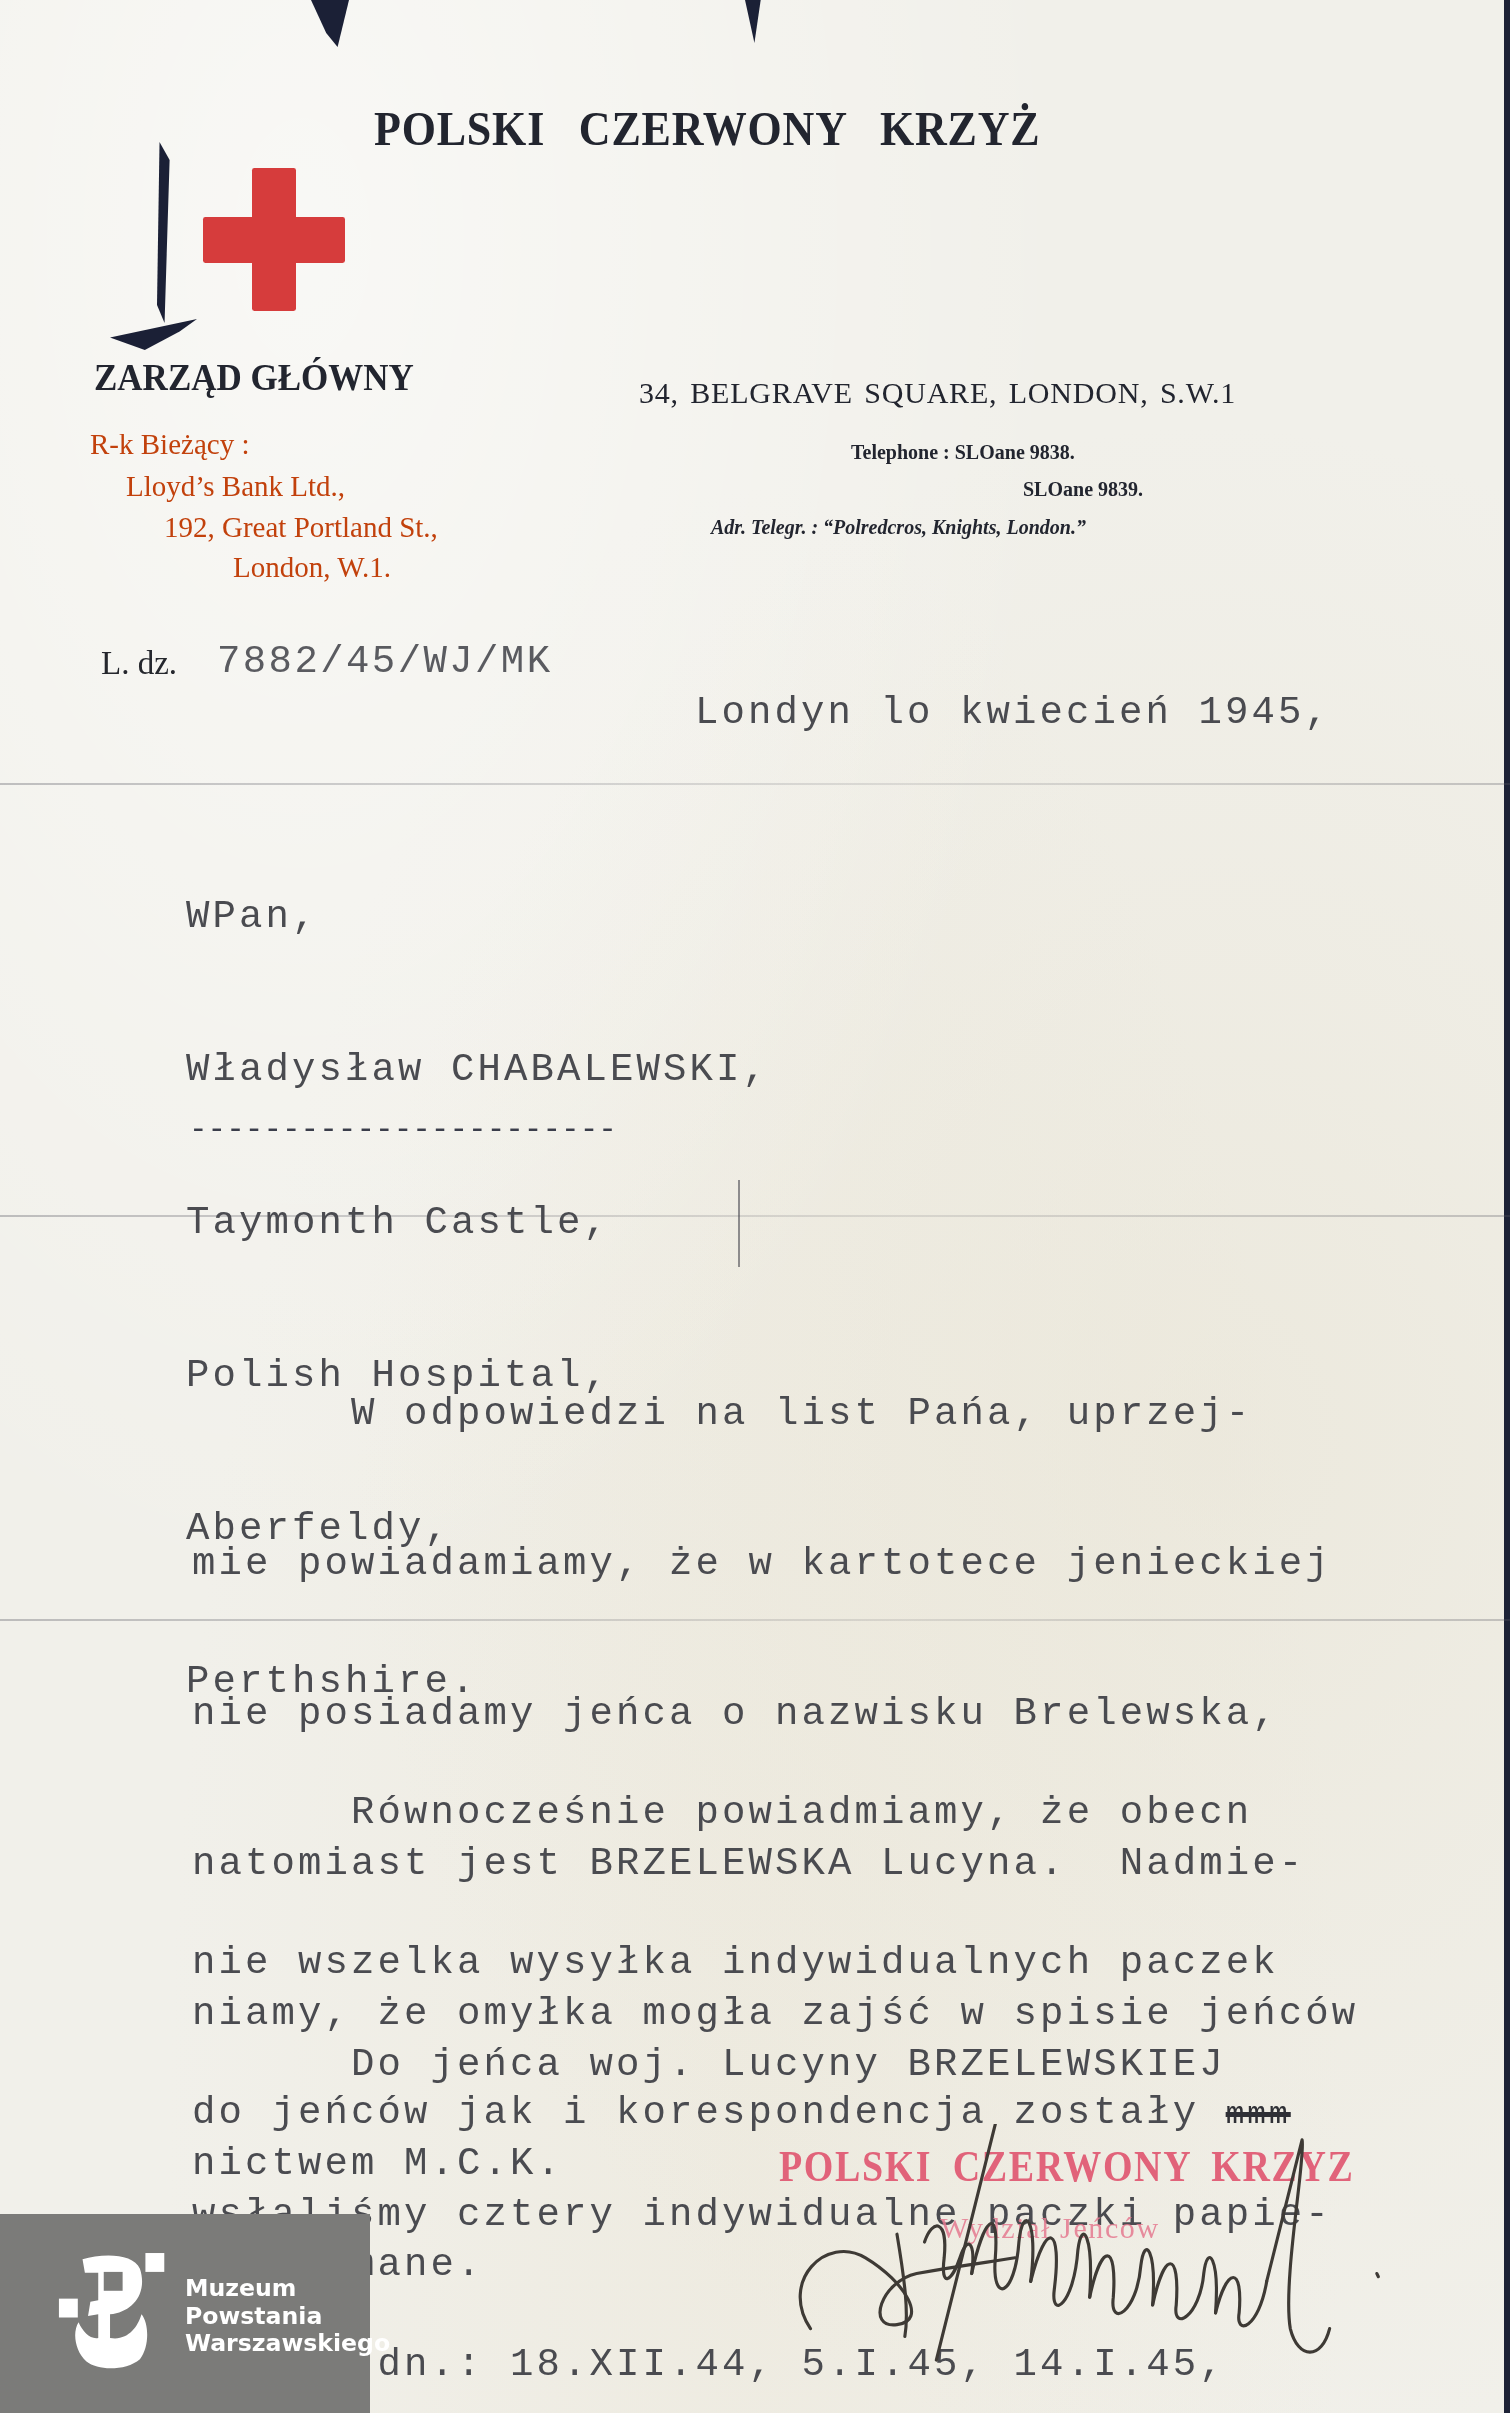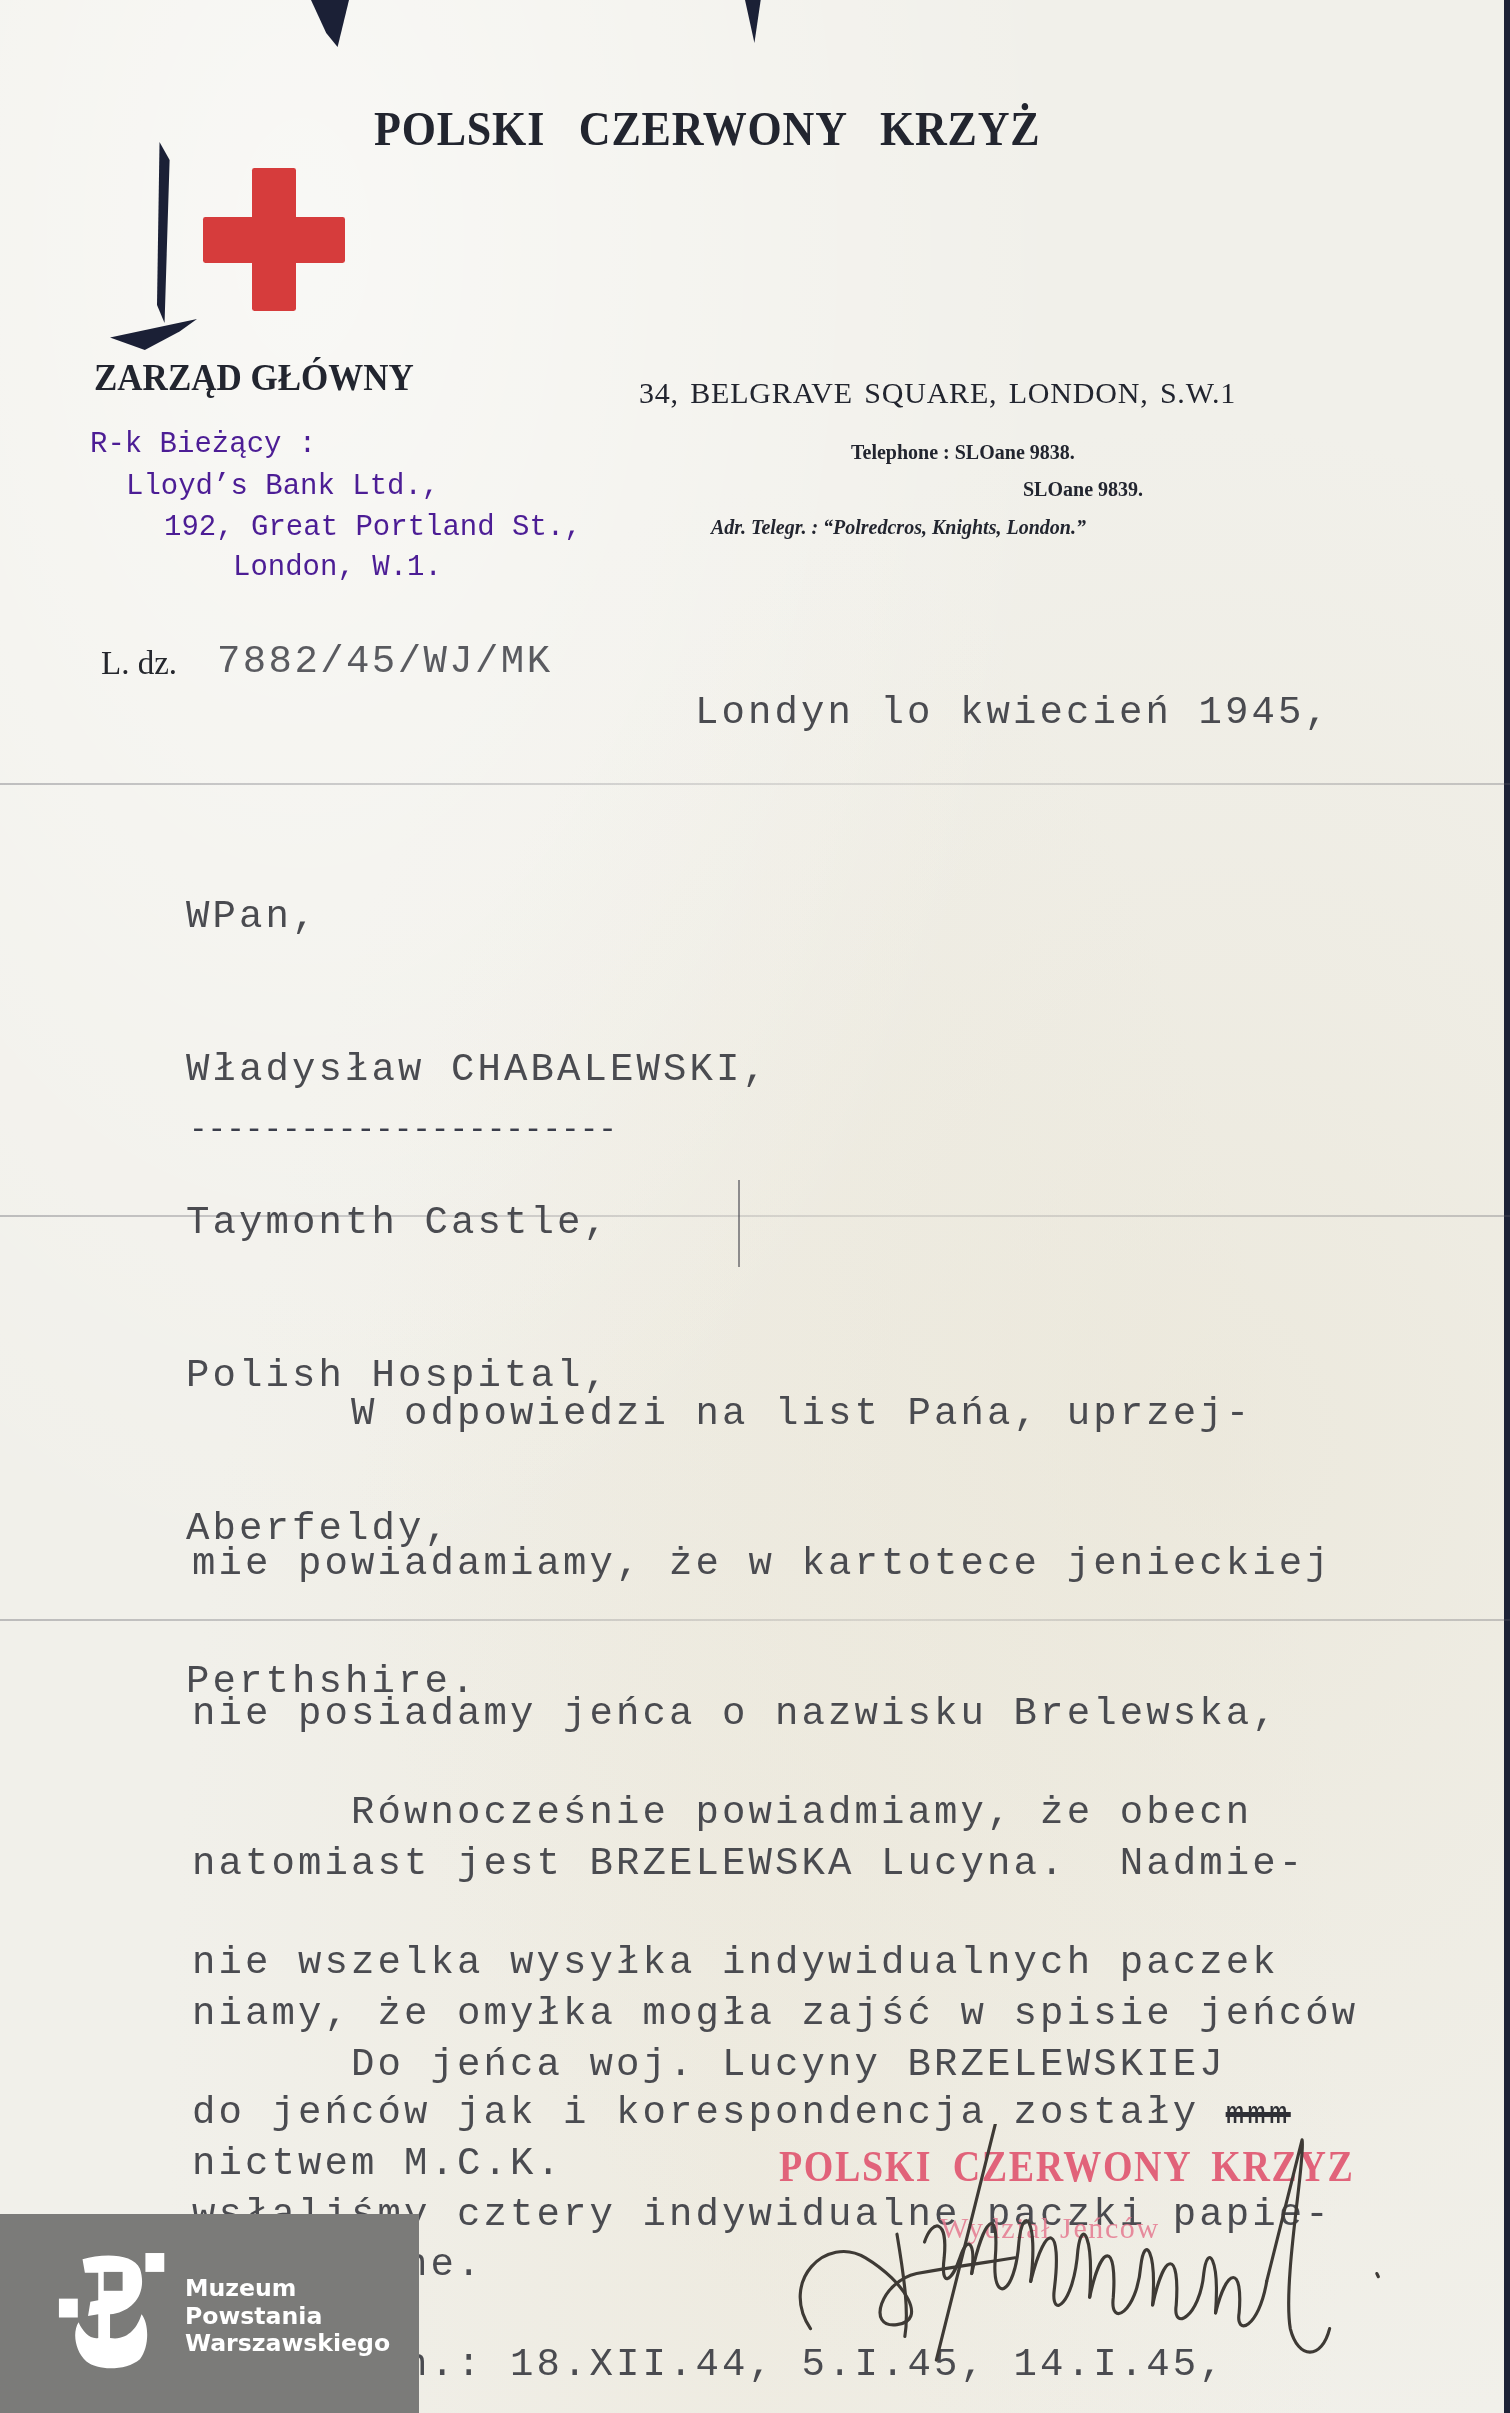--- a/index.html
+++ b/index.html
@@ -27,21 +27,21 @@
     font-size: 44px; letter-spacing: 0.8px; color: #22252f; word-spacing: 22px;
     transform: scaleY(1.1); transform-origin: left top;
   }
   .red-cross { left: 203px; top: 168px; width: 142px; height: 143px; }
   .red-cross .v { position: absolute; left: 49px; top: 0; width: 44px; height: 143px; background: #d63c3c; border-radius: 2.4px; }
   .red-cross .h { position: absolute; left: 0; top: 49px; width: 142px; height: 46px; background: #d63c3c; border-radius: 2.4px; }
 
   .lh-dept { left: 94px; top: 356px; font-weight: bold; font-size: 35px; color: #22252f; transform: scaleY(1.1); transform-origin: left top; }
   .lh-address { left: 639px; top: 376px; font-weight: normal; font-size: 30px; letter-spacing: 0.8px; color: #22252f; word-spacing: 3.1px; }
   .lh-line { font-weight: bold; font-size: 20px; color: #22252f; }
-  .bank { font-size: 29px; color: #4c1d95; font-family: Liberation Mono, monospace; }
+  .bank { font-size: 29px; color: #c2410c; }
 
   
   .tw { font-family: "Liberation Mono", monospace; font-size: 39px; color: #4a4b50; letter-spacing: 3.1px; white-space: pre; }
   .ref-label { left: 101px; top: 645px; font-family: "Liberation Serif", serif; font-size: 33px; color: #25272d; }
   .ref-num { left: 217px; top: 640px; font-family: "Liberation Mono", monospace; font-size: 39px; color: #5a5b60; letter-spacing: 2.4px; }
   .date { left: 695px; top: 691px; }
   .recipient { left: 186px; top: 790px; line-height: 51px; }
   .dashes { left: 189px; top: 1112px; font-family: "Liberation Mono", monospace; font-size: 31px; color: #3a3d4a; letter-spacing: 0px; }
 
   .body-block { left: 192px; line-height: 50px; }
@@ -49,21 +49,21 @@
   .para2 { top: 1688px; }
   .para3 { top: 1940px; }
   .strike { color: #2f3036; text-decoration: line-through; text-decoration-thickness: 4.7px; font-size: 31px; }
 
   
   .stamp-title { left: 779px; top: 2141px; font-family: "Liberation Serif", serif; font-weight: bold; font-size: 38px; color: #e0556f; letter-spacing: 1.6px; word-spacing: 9.4px; opacity: 0.9; transform: scaleY(1.15); transform-origin: left top; }
   .stamp-sub { left: 940px; top: 2211px; font-family: "Liberation Serif", serif; font-size: 30px; color: #e57a90; letter-spacing: 1.6px; opacity: 0.85; }
   .signature { left: 779px; top: 2124px; width: 645px; height: 244px; }
 
   
-  .museum { left: 0; top: 2214px; width: 419px; height: 200px; background: #7b7b79; }
+  .museum { left: 0; top: 2214px; width: 370px; height: 200px; background: #7b7b79; }
   .museum-mark { position: absolute; left: 55px; top: 39px; width: 114px; height: 118px; }
   .museum-text { position: absolute; left: 185px; top: 61px; font-family: "DejaVu Sans", sans-serif; color: #ffffff; font-size: 23.6px; line-height: 27.5px; font-weight: 600; }
 </style>
 </head>
 <body>
 
 <div class="abs right-edge"></div>
 <div class="abs tear" style="left:311px; top:0; width:38px; height:47px; clip-path: polygon(0 0,100% 0,70% 100%,40% 70%);"></div>
 <div class="abs tear" style="left:745px; top:0; width:15.7px; height:43px; clip-path: polygon(0 0,100% 0,60% 100%);"></div>
 <div class="abs tear" style="left:157px; top:142px; width:12.6px; height:181px; clip-path: polygon(20% 0,100% 10%,60% 100%,0 90%);"></div>

